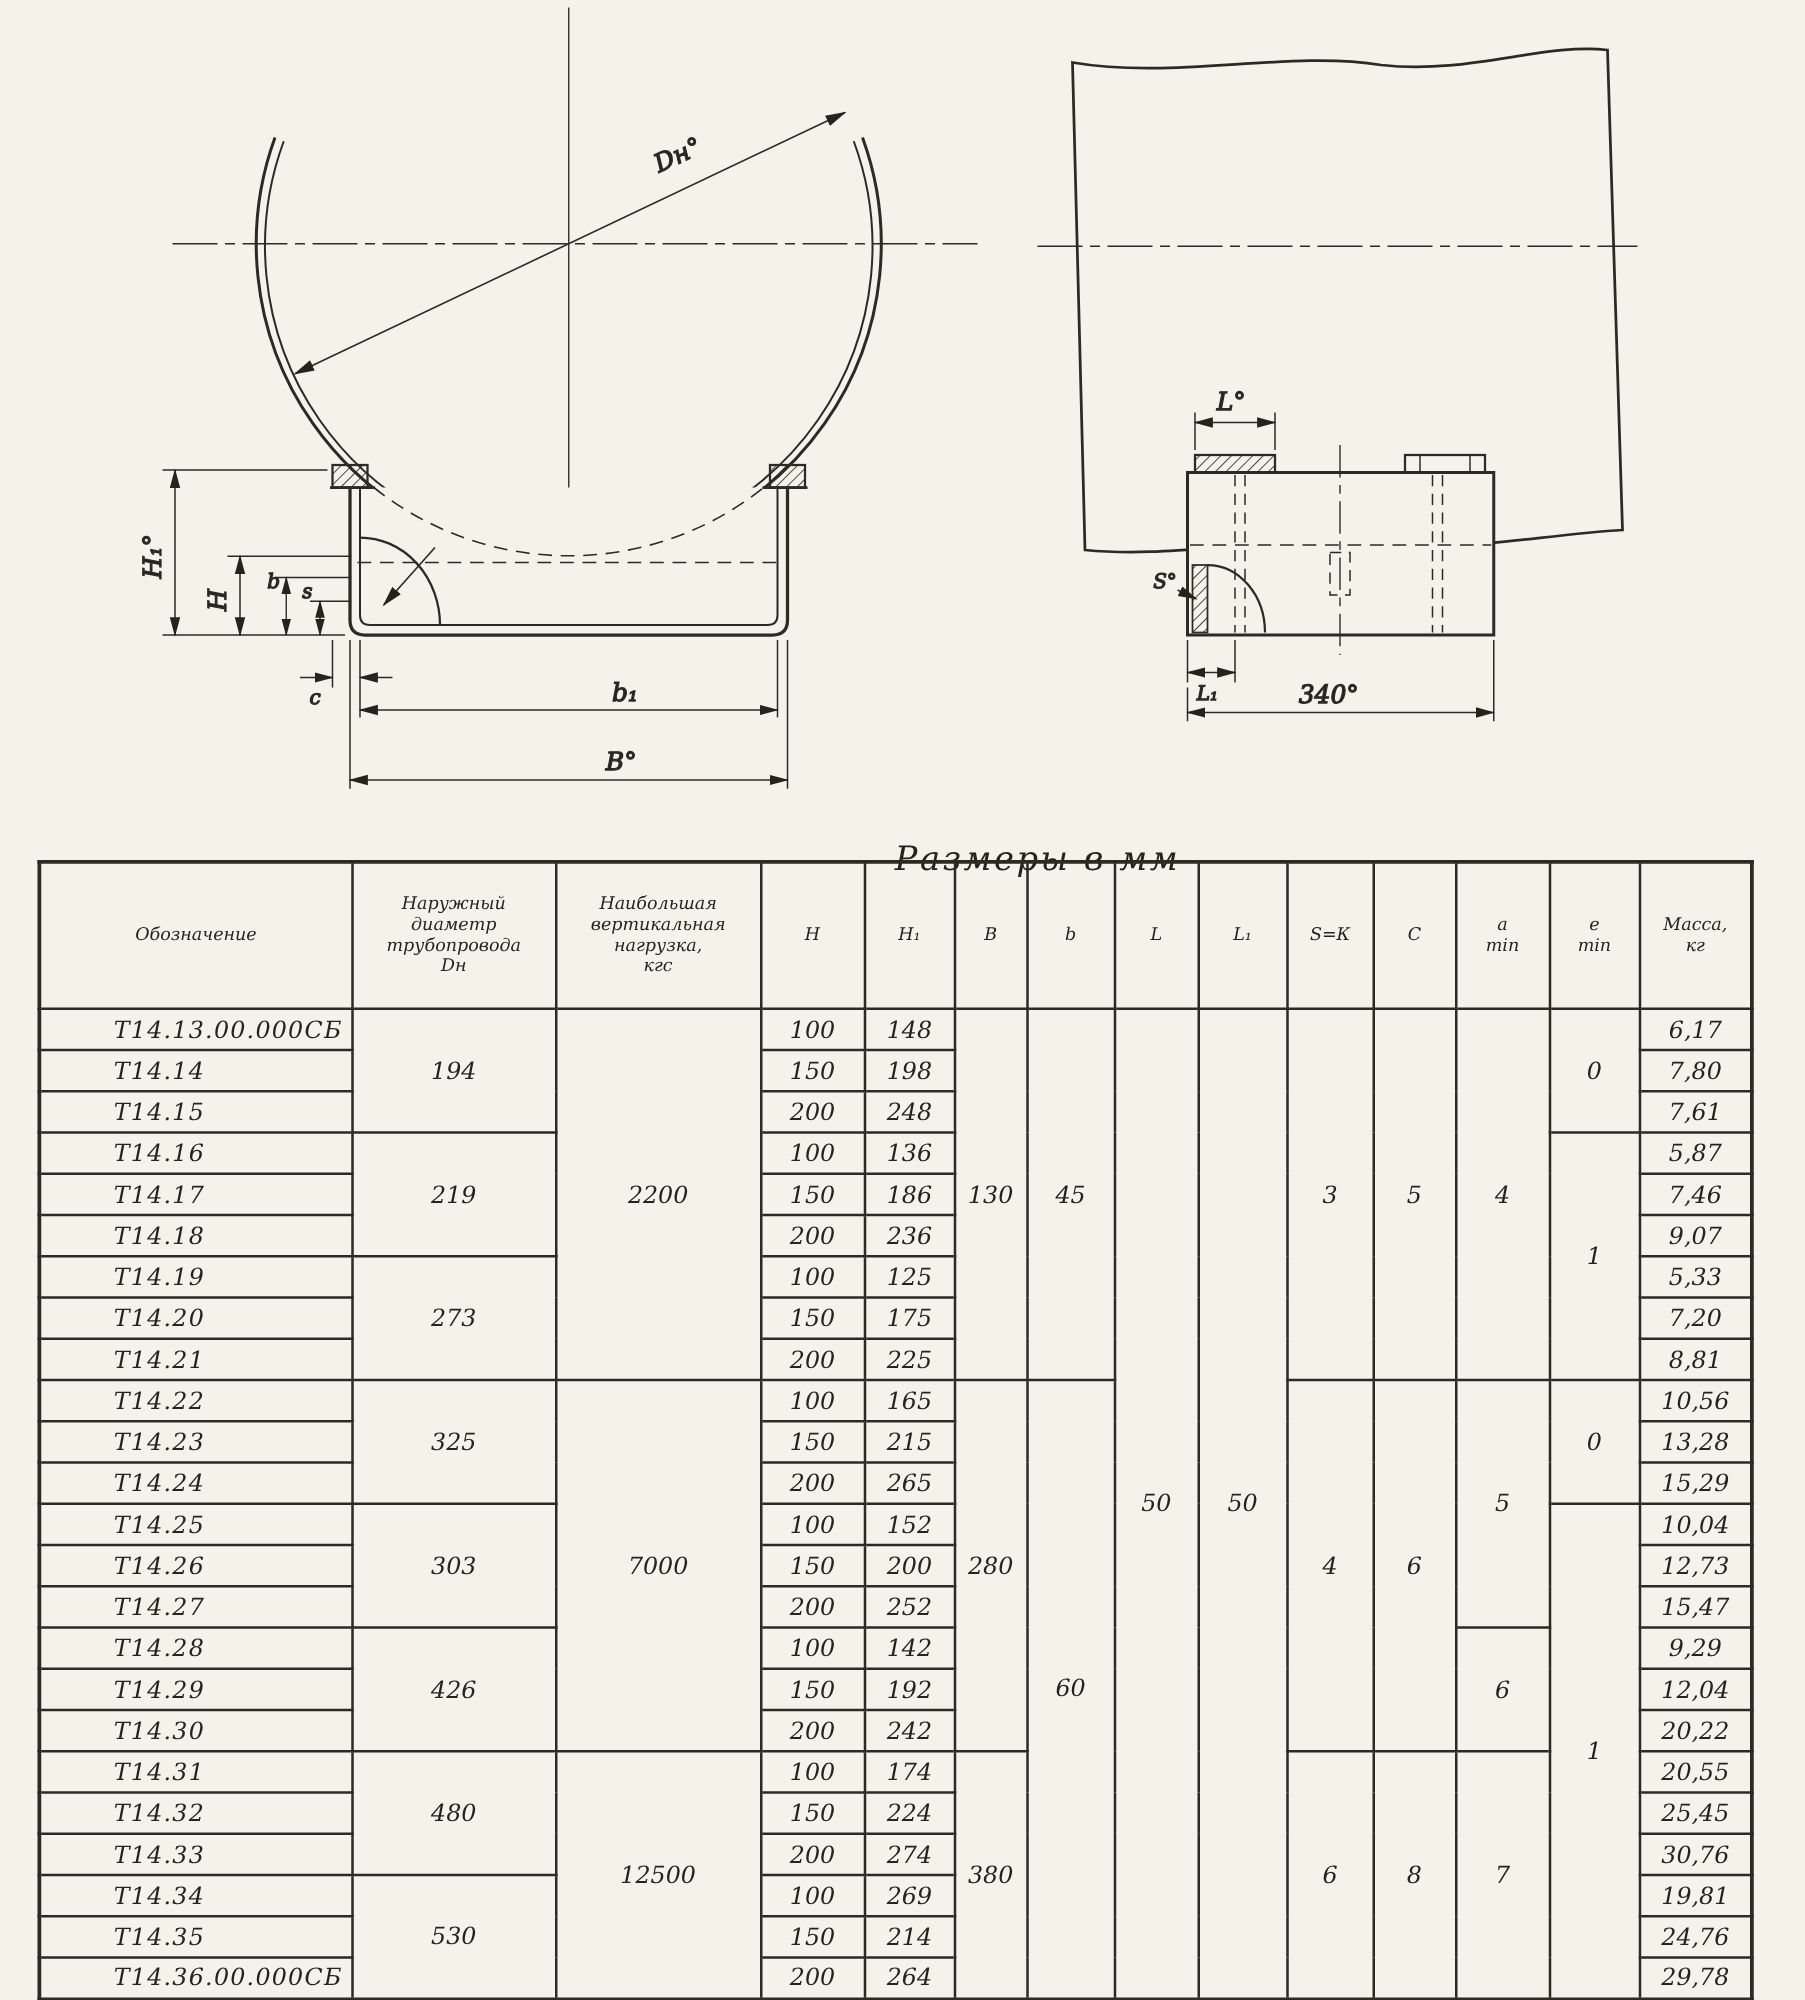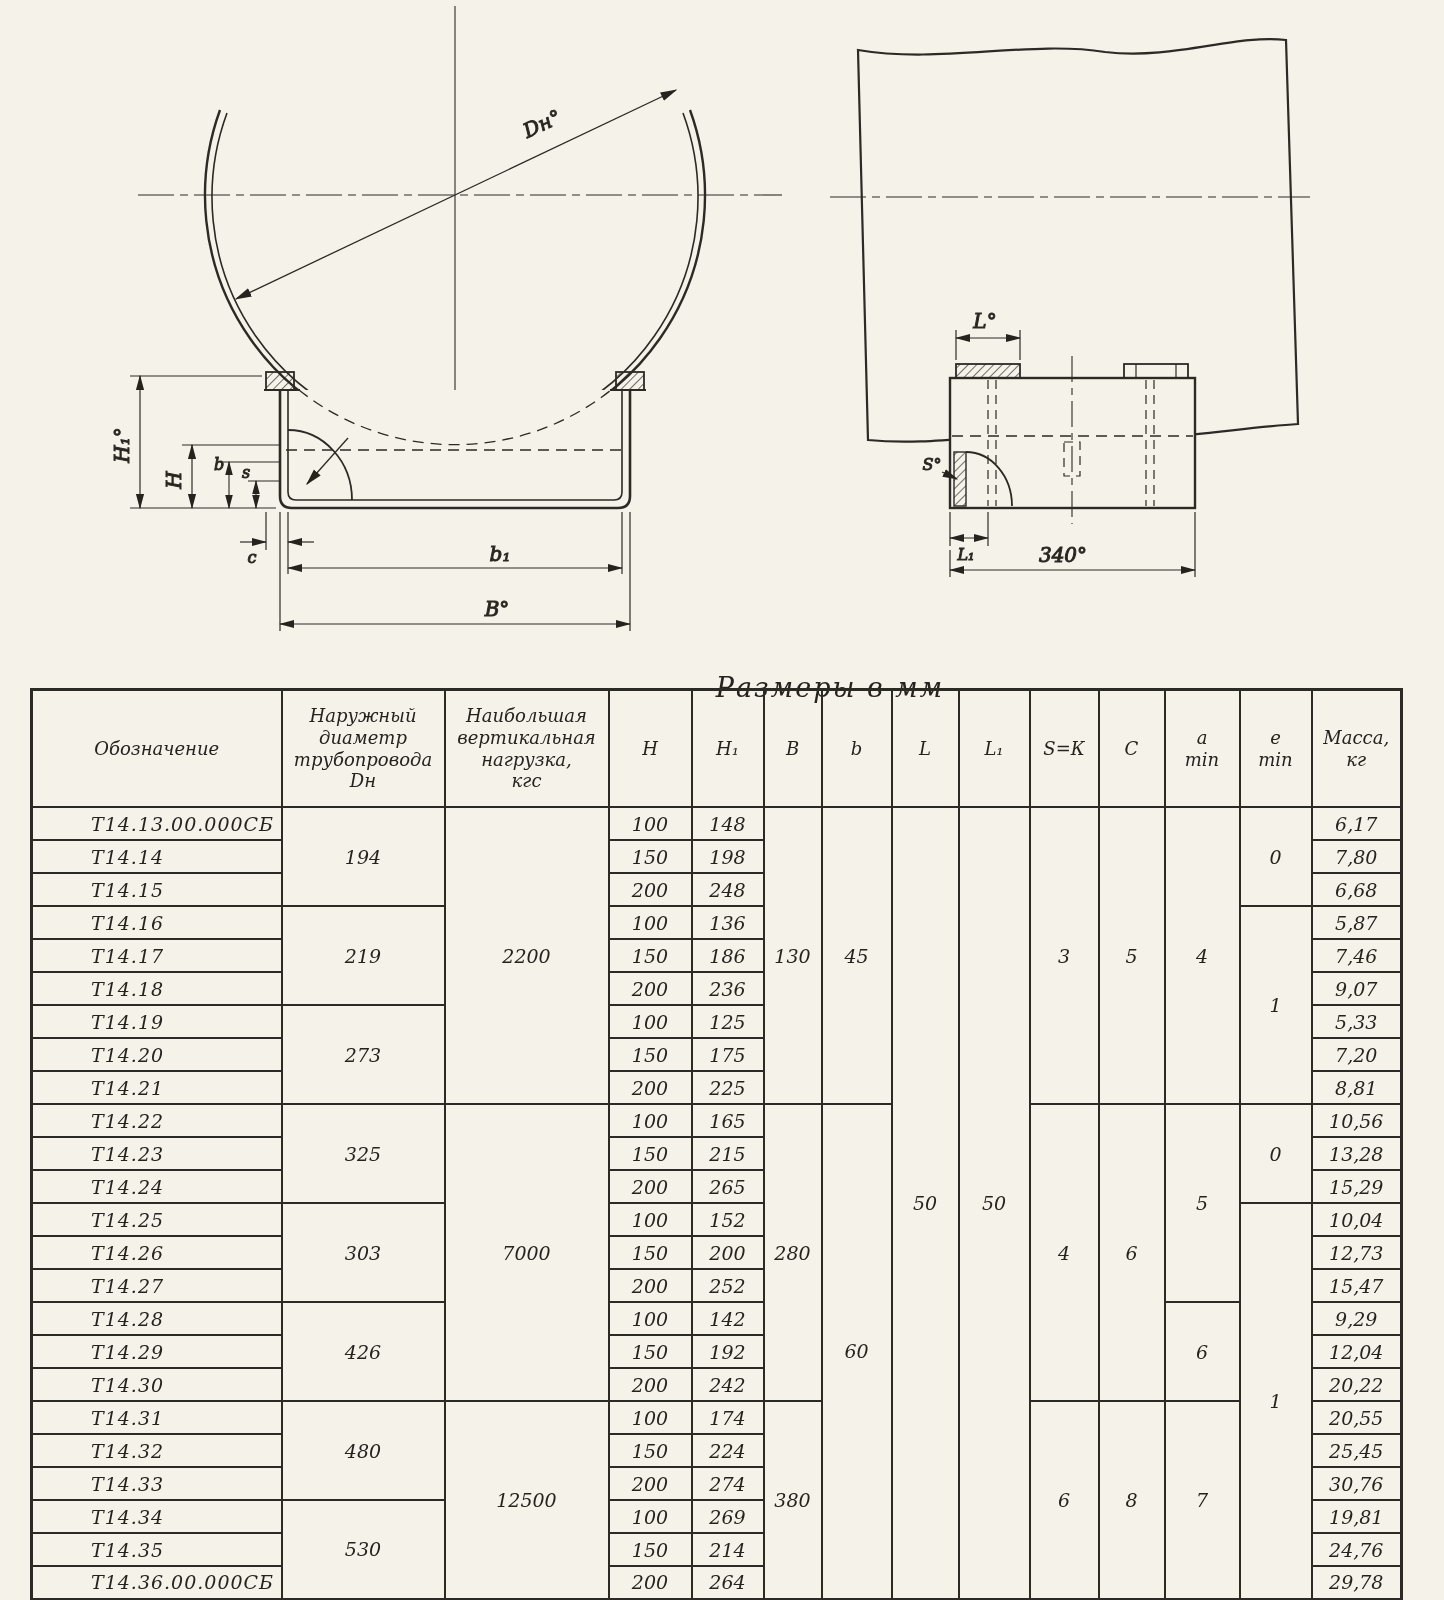--- a/index.html
+++ b/index.html
@@ -37,21 +37,21 @@
     font-style:italic;
     border:3px solid #2c2a24;
   }
   table.dim th, table.dim td{
     border:2px solid #2c2a24;
     overflow:hidden;
   }
   table.dim thead th{
     height:111px;
     font-weight:normal;
-    font-size:18px;
+    font-size:14px;
     line-height:1.2;
     white-space:pre-line;
     vertical-align:middle;
     text-align:center;
     padding:2px 1px;
   }
   table.dim tbody tr{height:33px;}
   table.dim tbody td{
     font-size:19px;
     text-align:center;
@@ -271,21 +271,21 @@
       <tr>
         <td class="des">Т14.14</td>
         <td>150</td>
         <td>198</td>
         <td>7,80</td>
       </tr>
       <tr>
         <td class="des">Т14.15</td>
         <td>200</td>
         <td>248</td>
-        <td>6,68</td>
+        <td>7,61</td>
       </tr>
       <tr>
         <td class="des">Т14.16</td>
         <td rowspan="3">219</td>
         <td>100</td>
         <td>136</td>
         <td rowspan="6">1</td>
         <td>5,87</td>
       </tr>
       <tr>

